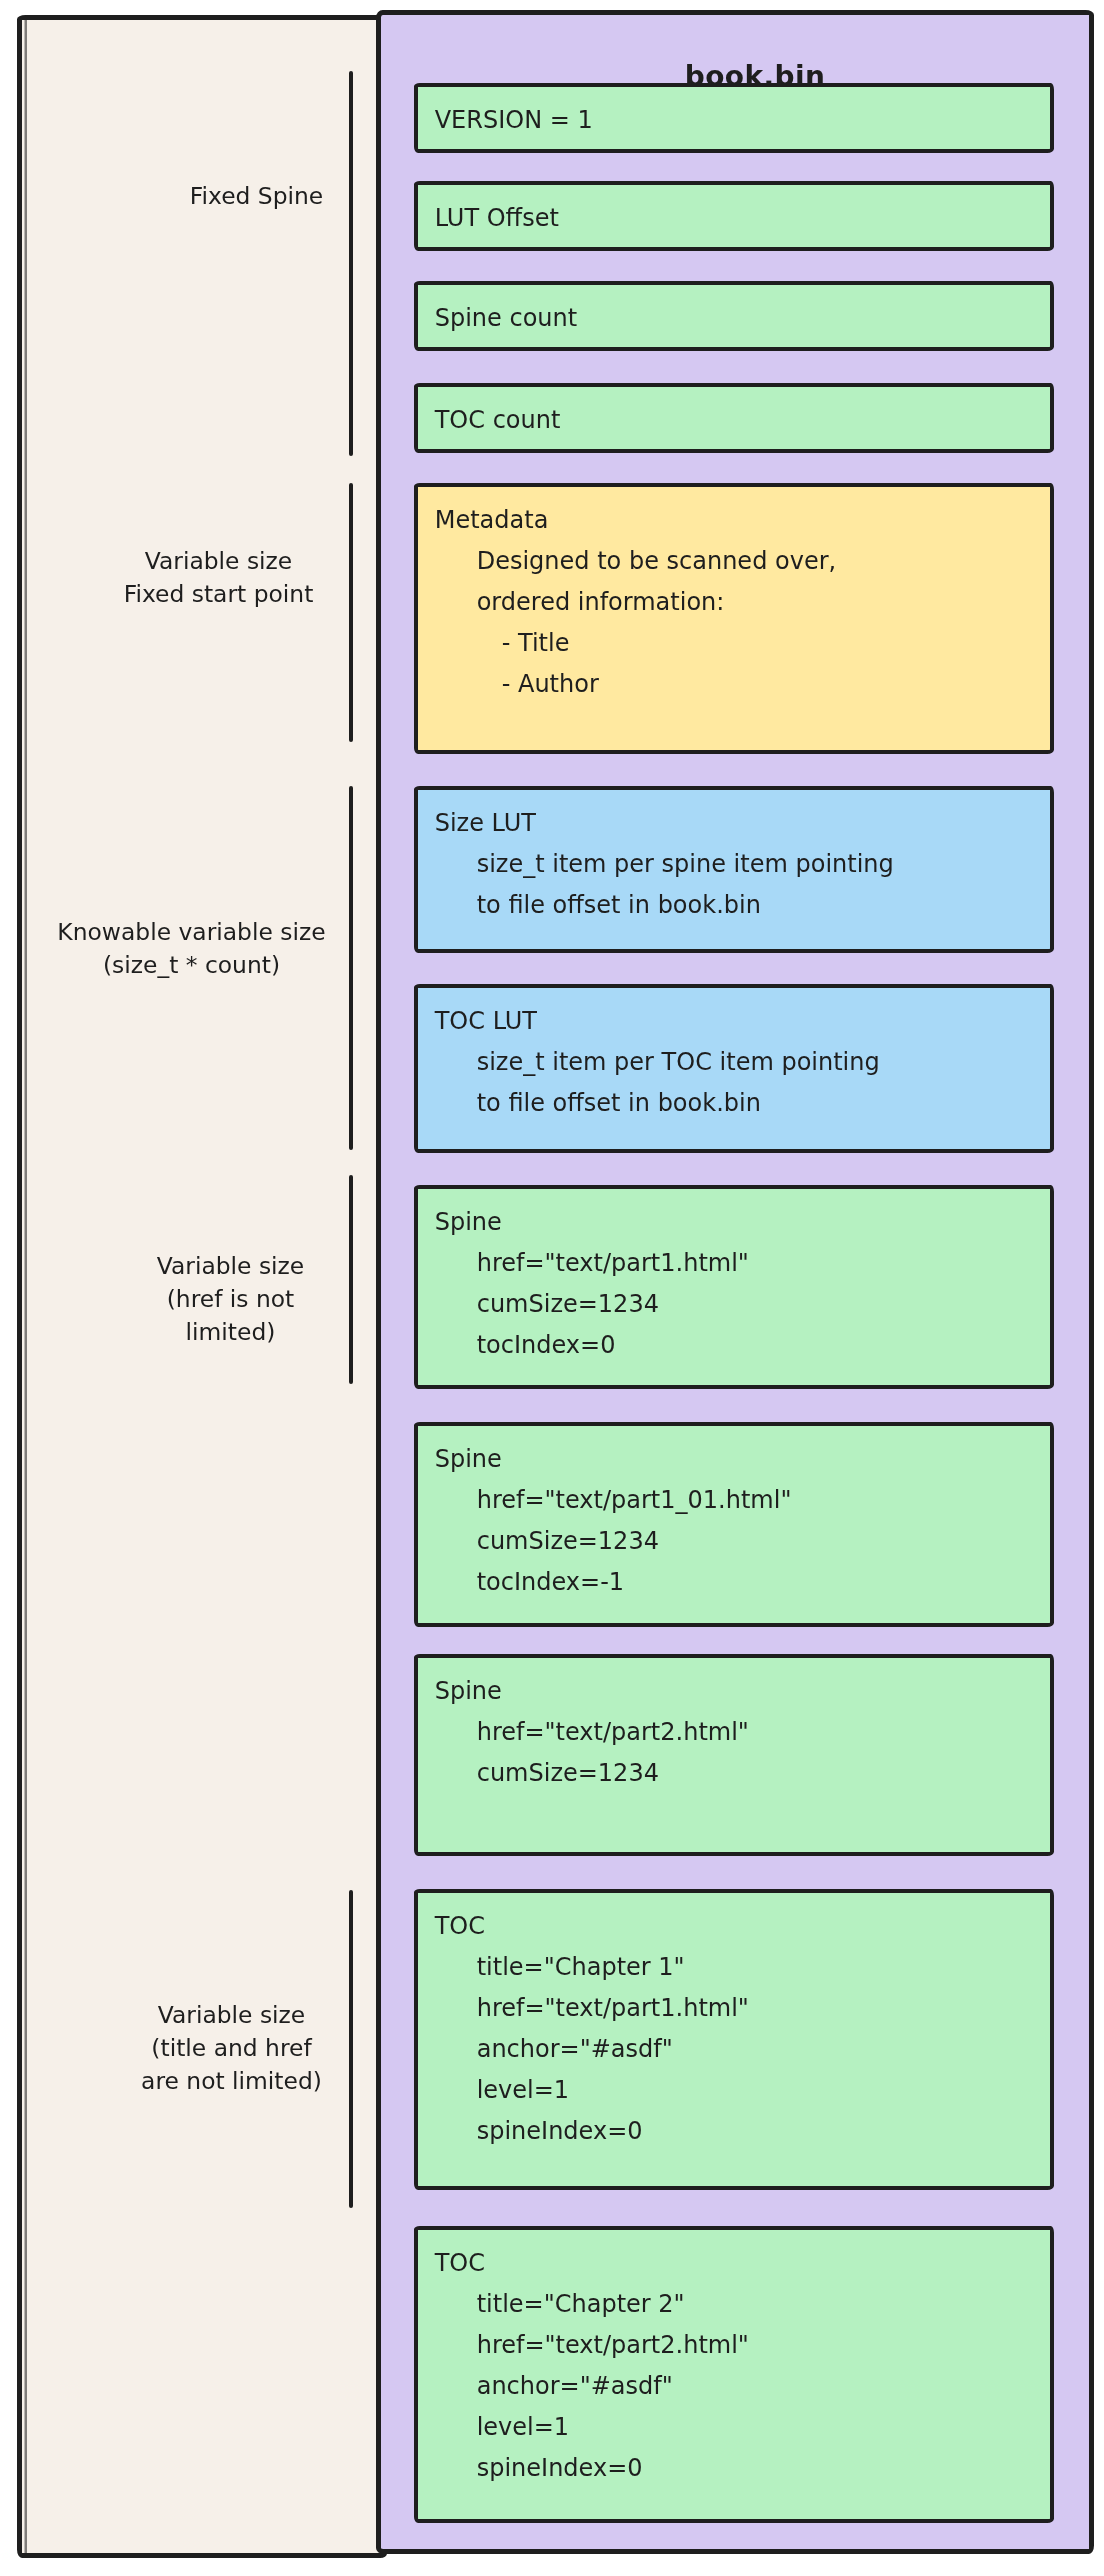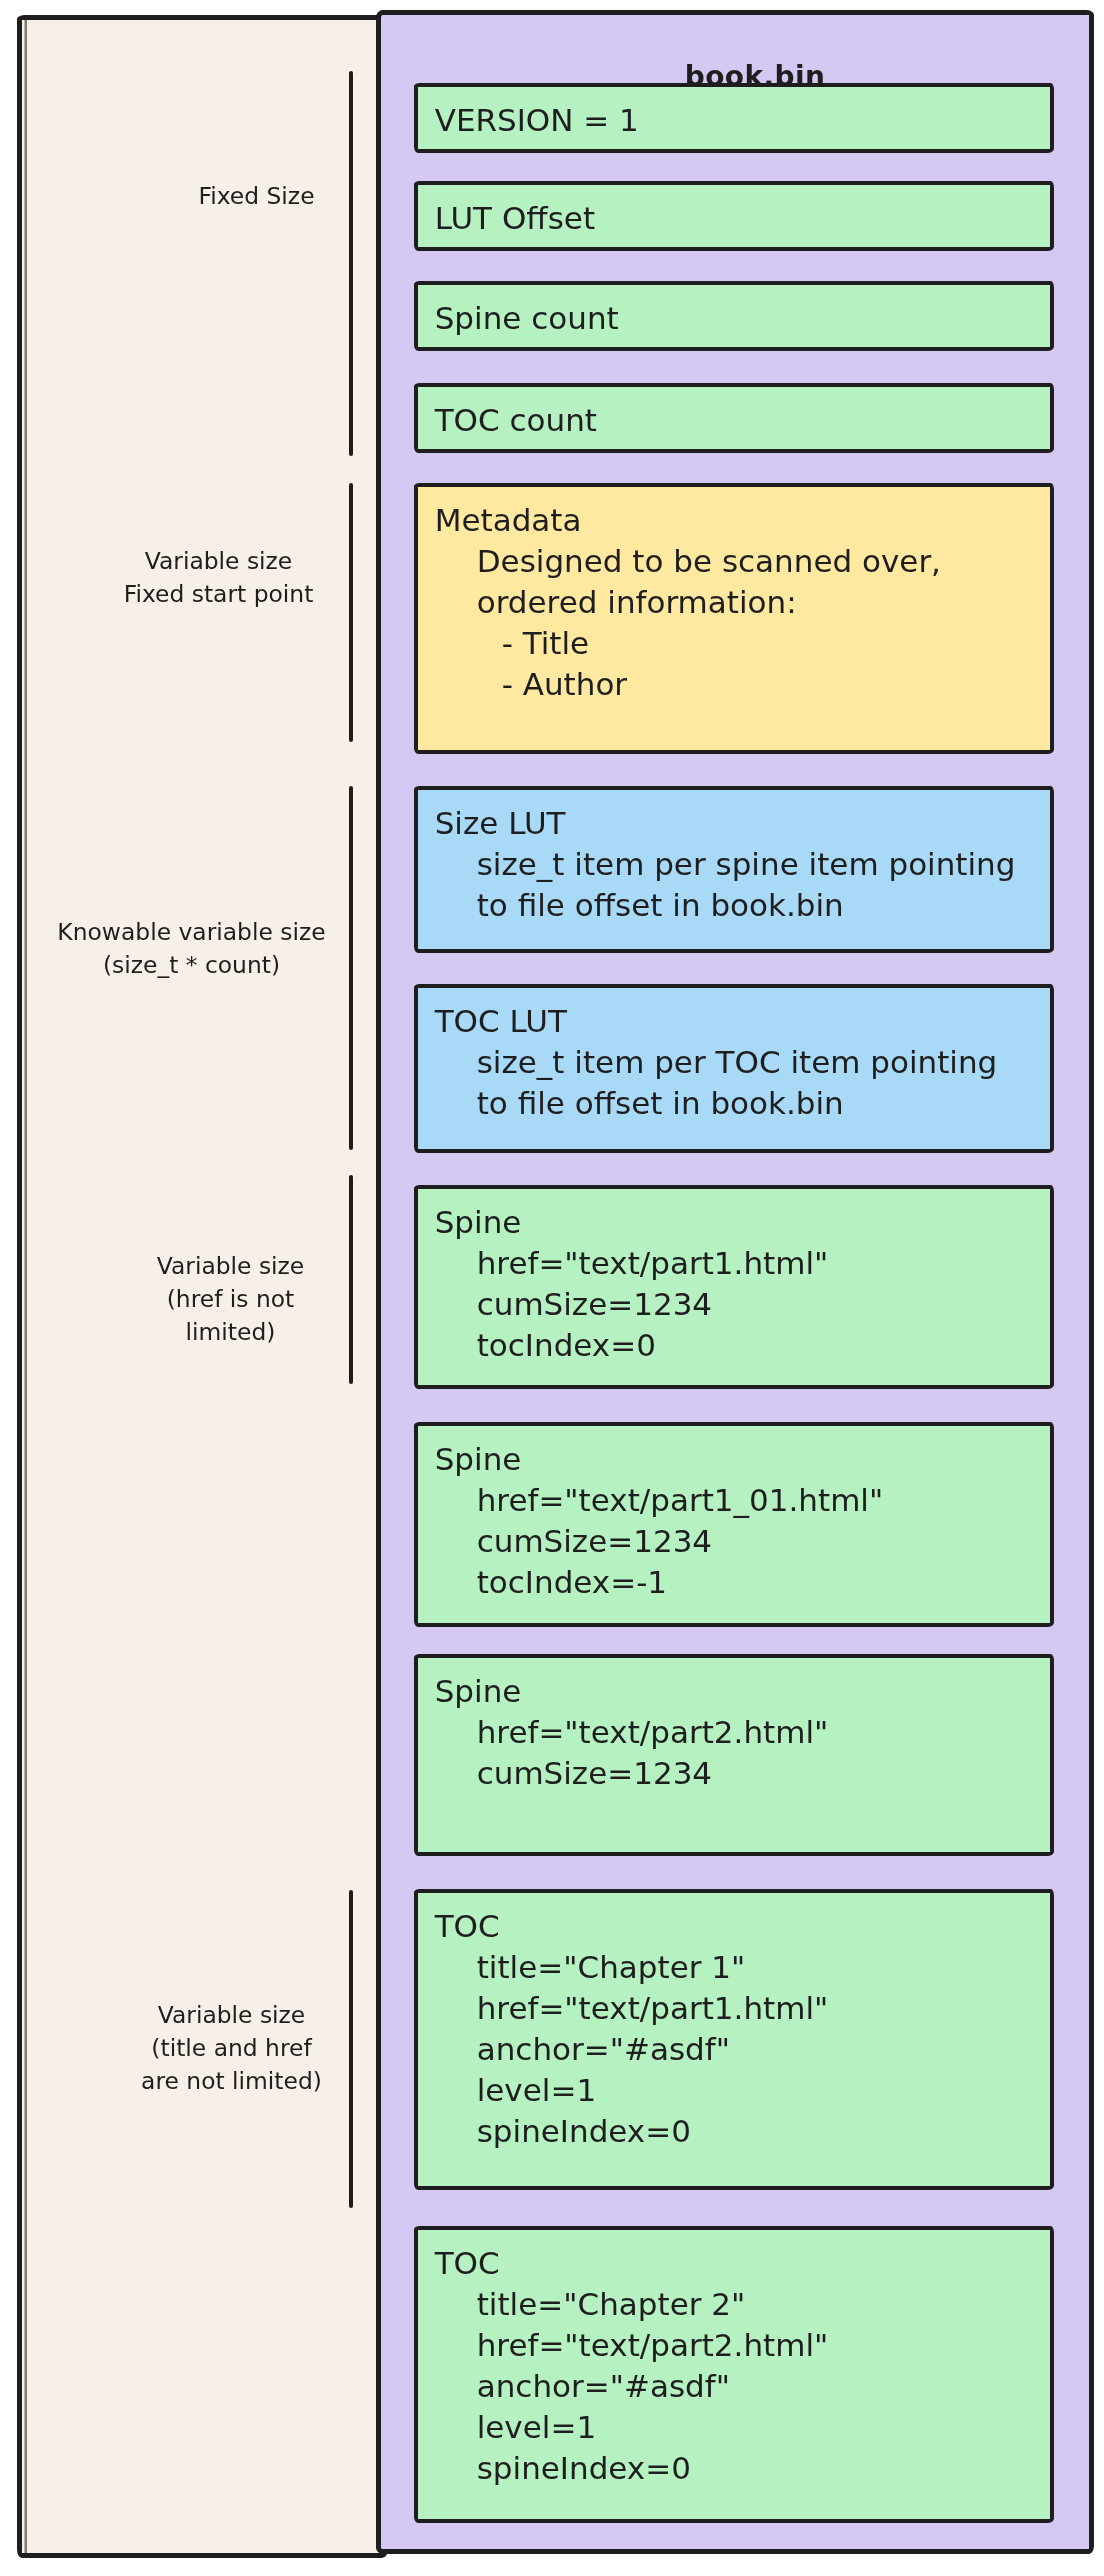--- a/index.html
+++ b/index.html
@@ -20,21 +20,21 @@
     background:#d5c8f2;border:5px solid #1e1e1e;
     border-radius:6.7px 8.4px 5px 7.5px / 7.5px 5px 8.4px 5.9px;
   }
   .bin-title{
     position:absolute;left:396px;top:28.4px;width:718px;
     text-align:center;font-size:28px;font-weight:bold;letter-spacing:0.4px;margin-top:32px;
   }
   .block{
     position:absolute;left:414px;width:640px;
     border:4.2px solid #1e1e1e;padding:12.5px 16.7px 0 16.7px;
-    font-size:31px;line-height:41px;font-weight:500;
+    font-size:24px;line-height:41px;font-weight:500;
     border-radius:5.9px 3.3px 6.7px 4.2px / 3.3px 6.7px 4.2px 5.9px;
   }
   .block.green{background:#b5f1c1;}
   .block.yellow{background:#ffe9a0;}
   .block.blue{background:#a8d9f7;}
   .line{white-space:pre;}
   .line.i1{padding-left:42px;}
   .line.i2{padding-left:67px;}
   .side-label{
     position:absolute;text-align:center;font-size:23.4px;line-height:33px;
@@ -50,21 +50,21 @@
 
   <div class="panel"></div>
 
   <div class="bracket" style="top:71px;height:385px;"></div>
   <div class="bracket" style="top:483px;height:259px;"></div>
   <div class="bracket" style="top:786px;height:364px;"></div>
   <div class="bracket" style="top:1175px;height:209px;"></div>
   <div class="bracket" style="top:1890px;height:318px;"></div>
 
   <div class="side-label" style="left:131px;top:180px;width:251px;">
-    <div class="lbl-line">Fixed Size</div>
+    <div class="lbl-line">Fixed Spine</div>
   </div>
   <div class="side-label" style="left:93px;top:545px;width:251px;">
     <div class="lbl-line">Variable size</div>
     <div class="lbl-line">Fixed start point</div>
   </div>
   <div class="side-label" style="left:41px;top:916px;width:301px;">
     <div class="lbl-line">Knowable variable size</div>
     <div class="lbl-line">(size_t * count)</div>
   </div>
   <div class="side-label" style="left:105px;top:1250px;width:251px;">

